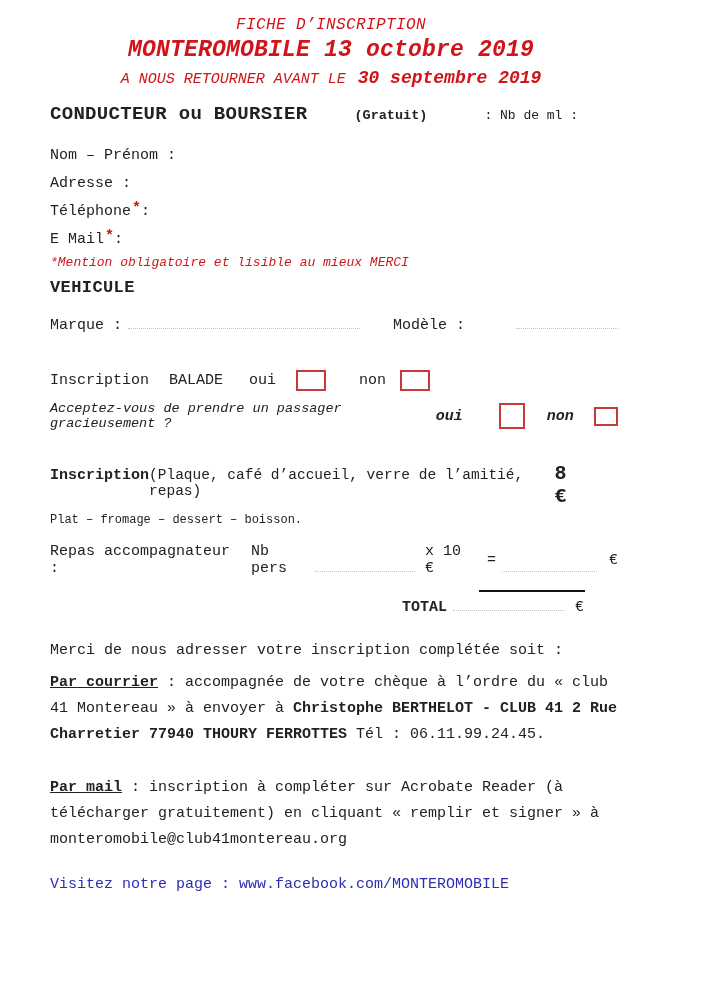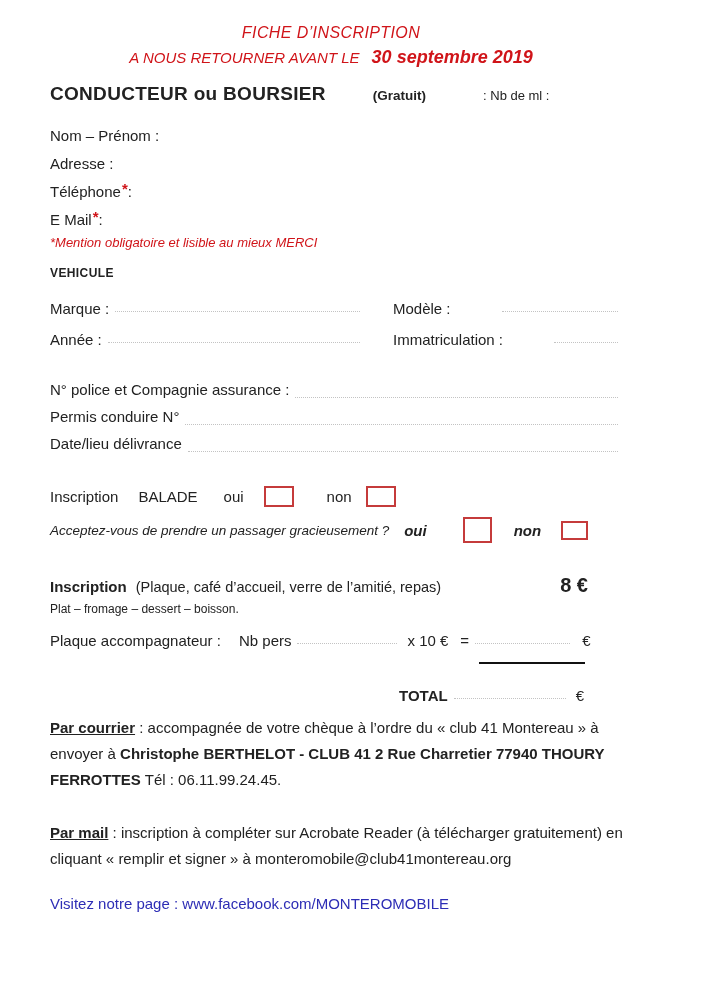--- a/index.html
+++ b/index.html
@@ -8,42 +8,42 @@
     --blue:#2d2db5;
     --ink:#222;
     --dots:#c3c3c3;
   }
   *{box-sizing:border-box;}
   html,body{margin:0;padding:0;}
   body{
     width:720px;height:997px;background:#ffffff;overflow:hidden;
     font-family:"Liberation Sans", sans-serif;color:var(--ink);
   }
-  .page{padding:24px 50px 0 50px;width:668px;height:997px;}
+  .page{padding:16px 50px 0 50px;width:668px;height:997px;font-family:Liberation Mono, monospace;}
 
   
   .header{width:562px;text-align:center;color:var(--red);font-style:italic;}
   .h-line1{font-size:16px;letter-spacing:.4px;}
   .h-line2{font-size:23px;font-weight:bold;margin-top:3px;letter-spacing:.2px;}
   .h-line3{font-size:15px;margin-top:5px;display:flex;justify-content:center;align-items:baseline;}
   .h-line3 .date{font-weight:bold;font-size:18px;margin-left:12px;font-style:italic;}
 
   
   .cond-heading{margin-top:15px;display:flex;align-items:baseline;gap:40px;}
   .cond-heading .big{font-size:19px;font-weight:bold;letter-spacing:.3px;}
   .cond-heading .note{font-size:13.5px;font-weight:bold;margin-left:7px;}
   .cond-heading .suffix{font-size:13px;margin-left:17px;}
 
   .fields{margin-top:16px;}
   .field-row{height:28px;display:flex;align-items:center;font-size:15px;}
   .star{color:var(--red);font-weight:bold;position:relative;top:-3px;margin-left:1px;}
   .mention{color:var(--red);font-style:italic;font-size:13px;margin-top:2px;}
 
   
-  .veh-heading{margin-top:16px;font-size:12px;font-weight:bold;letter-spacing:.4px;}
+  .veh-heading{margin-top:8px;font-size:17px;font-weight:bold;letter-spacing:.4px;}
   .veh-grid{margin-top:13px;}
   .veh-row{display:flex;height:31px;align-items:center;font-size:15px;}
   .veh-left{width:310px;display:flex;align-items:center;}
   .veh-right{flex:1;margin-left:33px;display:flex;align-items:center;gap:45px;}
   .dots{flex:1;border-bottom:1px dotted var(--dots);align-self:flex-end;margin-bottom:5px;margin-left:6px;}
   .dots.fixed{flex:none;}
 
   .assur{margin-top:21px;}
   .assur .veh-row{height:27px;}
 
@@ -55,44 +55,45 @@
   .cb-b{width:30px;height:21px;}
   .cb-c{width:29px;height:26px;}
   .cb-d{width:27px;height:19px;}
   .row2{margin-top:10px;font-style:italic;font-size:13.5px;}
   .row2 .ouinon{font-size:15px;font-weight:bold;}
 
   
   .tarif{margin-top:31px;}
   .insc-row{display:flex;align-items:baseline;}
   .insc-row .lbl{font-size:15px;font-weight:bold;}
-  .insc-row .detail{font-size:14.5px;margin-left:9px;}
+  .insc-row .detail{font-size:14.5px;}
   .insc-row .price{margin-left:auto;margin-right:30px;font-size:20px;font-weight:bold;}
   .menu-note{font-size:12px;margin-top:5px;}
   .repas-row{margin-top:16px;display:flex;align-items:center;font-size:15px;}
   .total-rule{margin-top:13px;margin-left:auto;margin-right:33px;width:106px;border-top:2.5px solid #111;}
-  .total-row{margin-top:23px;display:flex;justify-content:flex-end;align-items:flex-end;font-size:15px;padding-right:34px;}
+  .total-row{margin-top:7px;display:flex;justify-content:flex-end;align-items:flex-end;font-size:15px;padding-right:34px;}
   .total-row .lbl{font-weight:bold;}
 
   
   .merci{margin-top:26px;font-size:15px;}
   .para{margin-top:11px;font-size:15px;line-height:26px;width:585px;}
   .para .plabel{font-weight:bold;text-decoration:underline;}
   .para b{font-weight:bold;}
   .mail-para{margin-top:27px;}
   .fb{margin-top:23px;font-size:15px;color:var(--blue);}
   .fb span{color:var(--blue);}
 </style>
 </head>
 <body>
 
 <div class="page">
 
   <div class="header">
     <div class="h-line1">FICHE D’INSCRIPTION</div>
+    <div class="h-line2">MONTEROMOBILE 13 octobre 2019</div>
     <div class="h-line3">
       <span>A NOUS RETOURNER AVANT LE</span>
       <span class="date">30 septembre 2019</span>
     </div>
   </div>
 
   <div class="cond-heading">
     <span class="big">CONDUCTEUR ou BOURSIER</span>
     <span class="note">(Gratuit)</span>
     <span class="suffix">: Nb de ml :</span>
@@ -128,46 +129,22 @@
     <div class="veh-row">
       <div class="veh-left">
         <span>Marque :</span>
         <span class="dots"></span>
       </div>
       <div class="veh-right">
         <span>Modèle :</span>
         <span class="dots"></span>
       </div>
     </div>
-    <div class="veh-row">
-      <div class="veh-left">
-        <span>Année :</span>
-        <span class="dots"></span>
-      </div>
-      <div class="veh-right">
-        <span>Immatriculation :</span>
-        <span class="dots"></span>
-      </div>
-    </div>
   </div>
 
-  <div class="assur">
-    <div class="veh-row">
-      <span>N° police et Compagnie assurance :</span>
-      <span class="dots"></span>
-    </div>
-    <div class="veh-row">
-      <span>Permis conduire N°</span>
-      <span class="dots"></span>
-    </div>
-    <div class="veh-row">
-      <span>Date/lieu délivrance</span>
-      <span class="dots"></span>
-    </div>
-  </div>
 
   <div class="balade">
     <div class="chk-row">
       <span>Inscription</span>
       <span style="margin-left:20px">BALADE</span>
       <span style="margin-left:26px">oui</span>
       <span class="checkbox cb-a" style="margin-left:20px"></span>
       <span style="margin-left:33px">non</span>
       <span class="checkbox cb-b" style="margin-left:14px"></span>
     </div>
@@ -181,36 +158,37 @@
   </div>
 
   <div class="tarif">
     <div class="insc-row">
       <span class="lbl">Inscription</span>
       <span class="detail">(Plaque, café d’accueil, verre de l’amitié, repas)</span>
       <span class="price">8 €</span>
     </div>
     <div class="menu-note">Plat – fromage – dessert – boisson.</div>
     <div class="repas-row">
-      <span>Plaque accompagnateur :</span>
+      <span>Repas accompagnateur :</span>
       <span style="margin-left:18px">Nb pers</span>
       <span class="dots fixed" style="width:100px"></span>
       <span style="margin-left:10px">x 10 €</span>
       <span style="margin-left:12px">=</span>
       <span class="dots fixed" style="width:95px"></span>
       <span style="margin-left:12px">€</span>
     </div>
     <div class="total-rule"></div>
     <div class="total-row">
       <span class="lbl">TOTAL</span>
       <span class="dots fixed" style="width:112px"></span>
       <span style="margin-left:10px">€</span>
     </div>
   </div>
 
+  <div class="merci">Merci de nous adresser votre inscription complétée soit :</div>
 
   <div class="para"><span class="plabel">Par courrier</span><span> : accompagnée de votre chèque à l’ordre du « club 41 Montereau » à envoyer à </span><b>Christophe BERTHELOT - CLUB 41   2 Rue Charretier 77940 THOURY FERROTTES</b><span> Tél : 06.11.99.24.45.</span></div>
 
   <div class="para mail-para"><span class="plabel">Par mail</span><span> : inscription à compléter sur Acrobate Reader (à télécharger gratuitement) en cliquant « remplir et signer » à </span><span>monteromobile@club41montereau.org</span></div>
 
   <div class="fb"><span>Visitez notre page : </span><span>www.facebook.com/MONTEROMOBILE</span></div>
 
 </div>
 
 </body></html>

